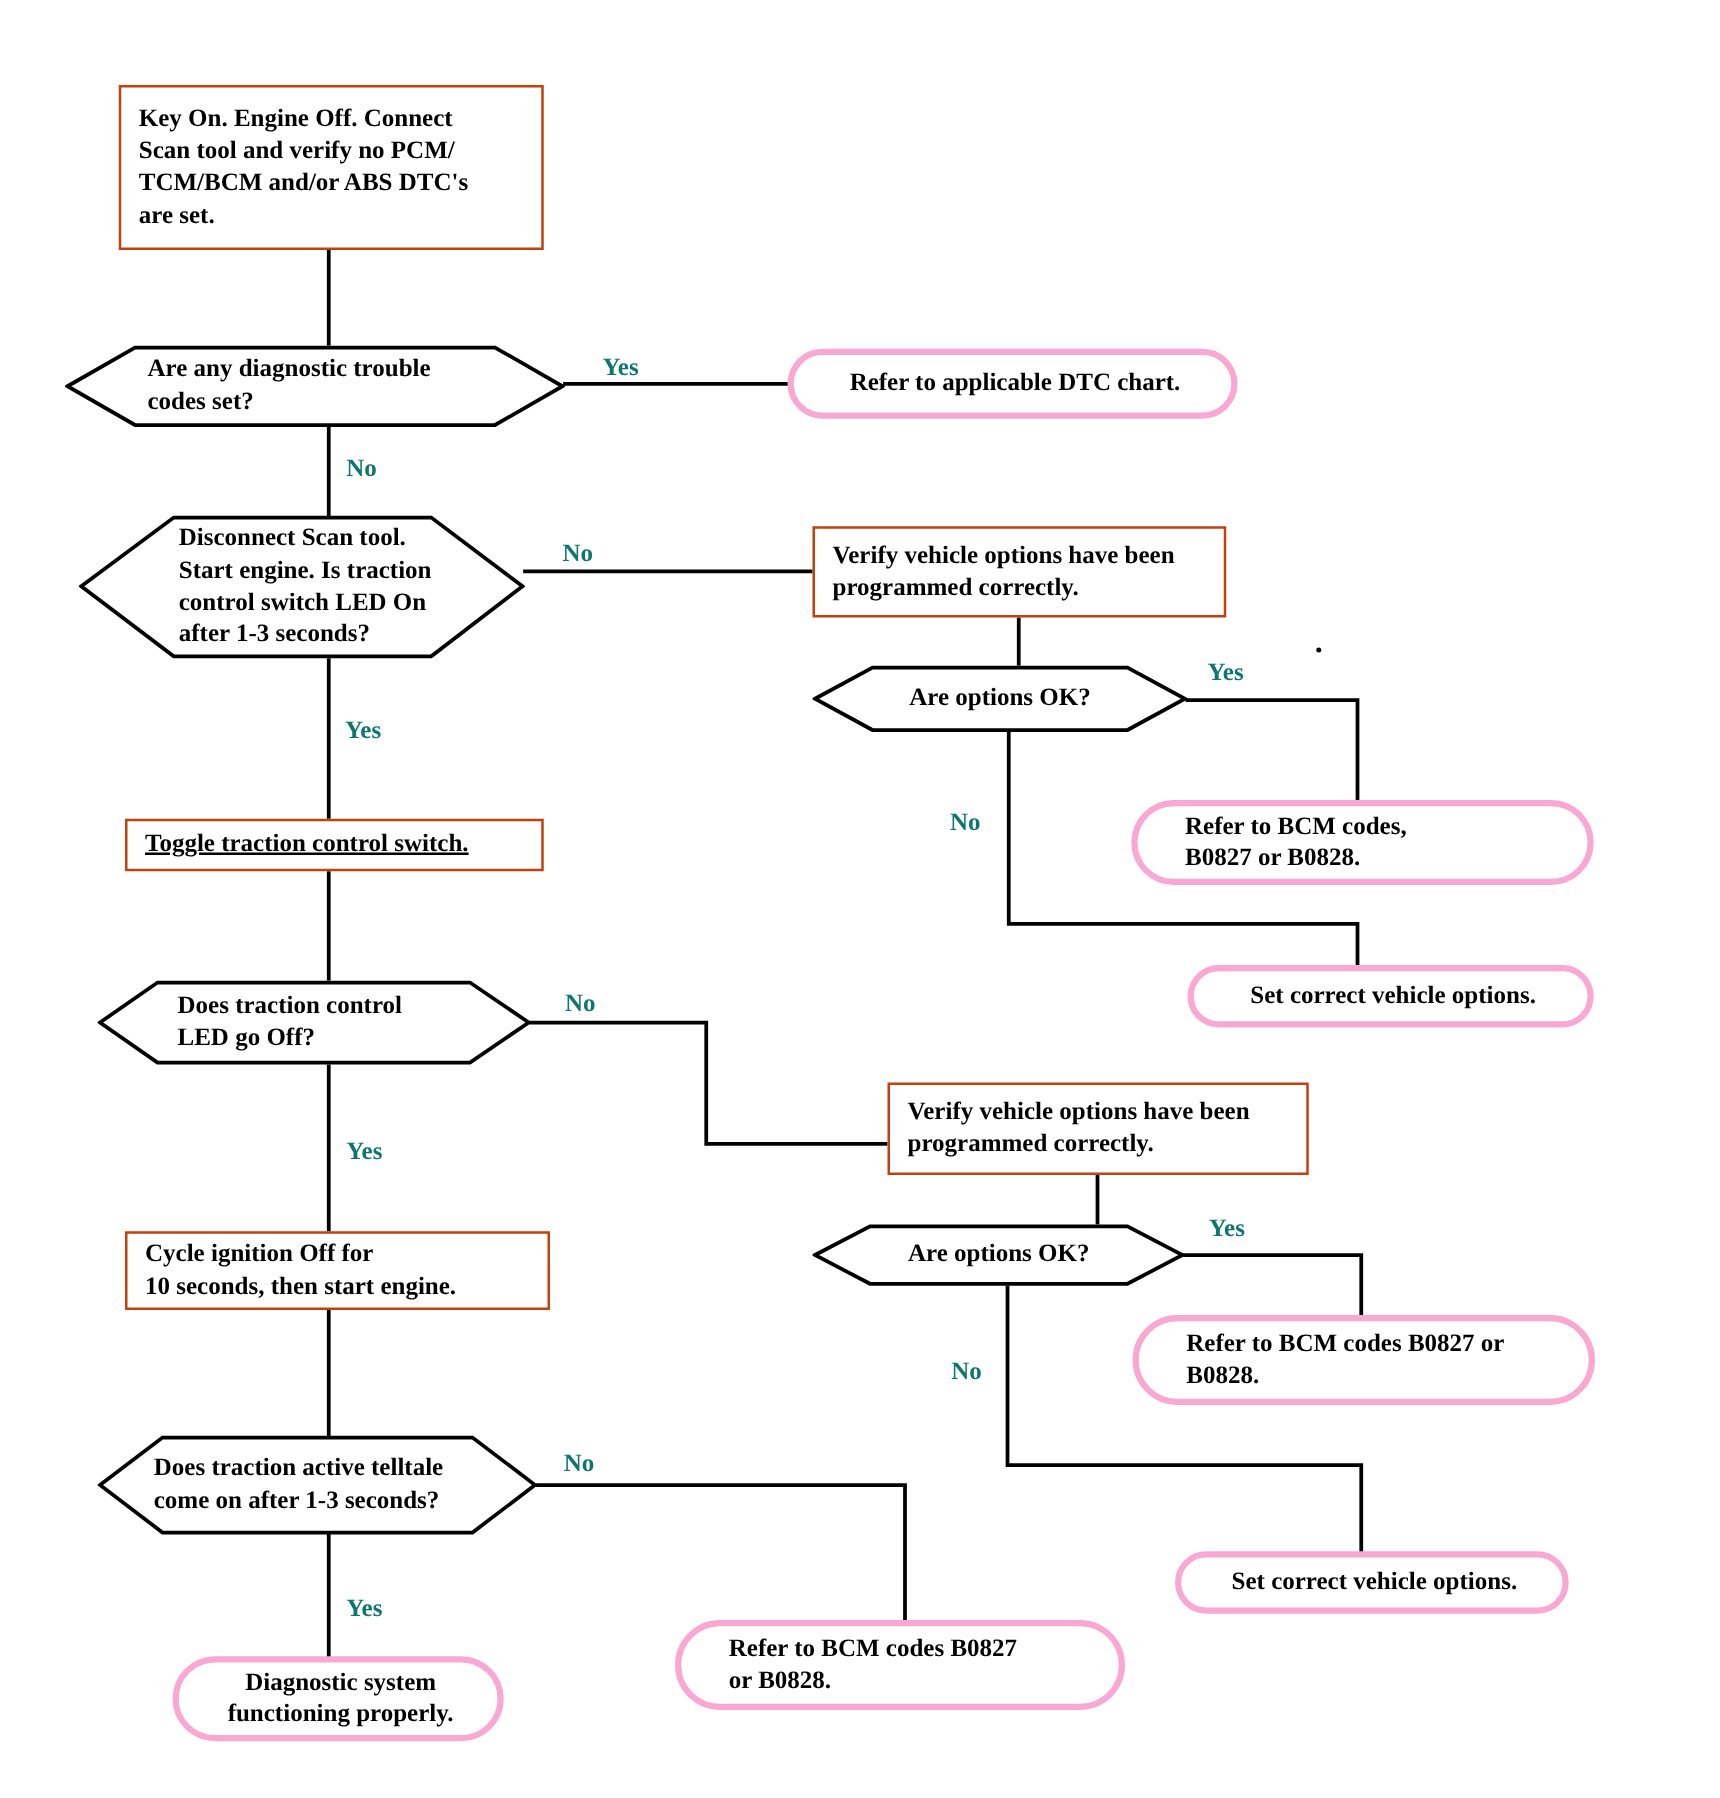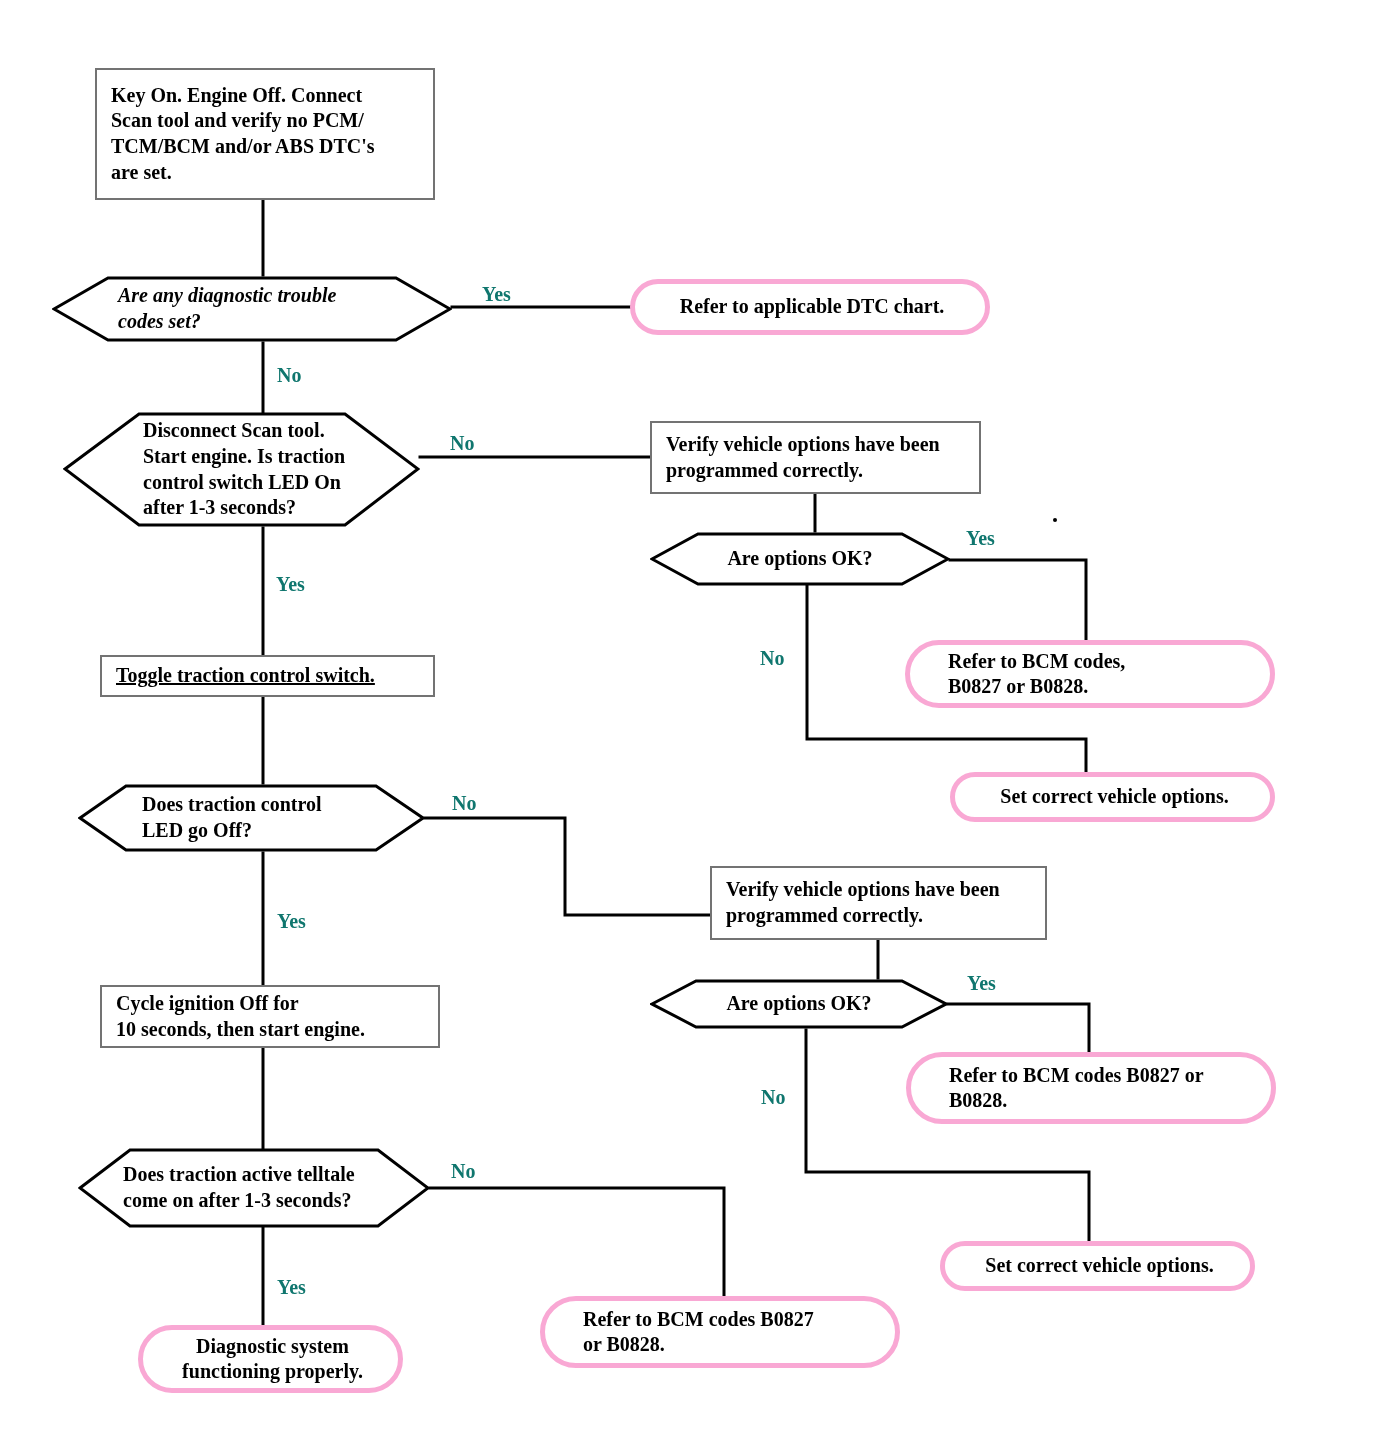--- a/index.html
+++ b/index.html
@@ -27,21 +27,21 @@
   .node {
     position: absolute;
     box-sizing: border-box;
     display: flex;
     align-items: center;
     background: #ffffff;
     color: #000000;
   }
   
   .proc {
-    border: 2px solid #737373;
+    border: 2px solid #c2410c;
     padding: 6px 12px 6px 14px;
     font-size: 20px;
     line-height: 1.28;
     font-weight: 600;
   }
   
   .term {
     border: 5px solid #f9a8d4;
     border-radius: 999px;
     padding: 6px 34px 6px 38px;
@@ -141,21 +141,21 @@
       <div>Scan tool and verify no PCM/</div>
       <div>TCM/BCM and/or ABS DTC's</div>
       <div>are set.</div>
     </div>
   </div>
 
   <div class="node dec" style="left:52px; top:275px; width:400px; height:68px;">
     <svg class="hexsvg" width="400" height="68" viewBox="0 0 400 68" xmlns="http://www.w3.org/2000/svg">
       <polygon points="2,34 56,3 344,3 398,34 344,65 56,65" fill="#ffffff" stroke="#000000" stroke-width="3"></polygon>
     </svg>
-    <div class="hextext" style="padding-left:66px;font-style:italic;">
+    <div class="hextext" style="padding-left:66px;">
       <div>Are any diagnostic trouble</div>
       <div>codes set?</div>
     </div>
   </div>
 
   <span class="elabel" style="left:482px; top:283px;">Yes</span>
   <span class="elabel" style="left:277px; top:364px;">No</span>
 
   <div class="node term center" style="left:630px; top:279px; width:360px; height:56px;">
     <div>Refer to applicable DTC chart.</div>

